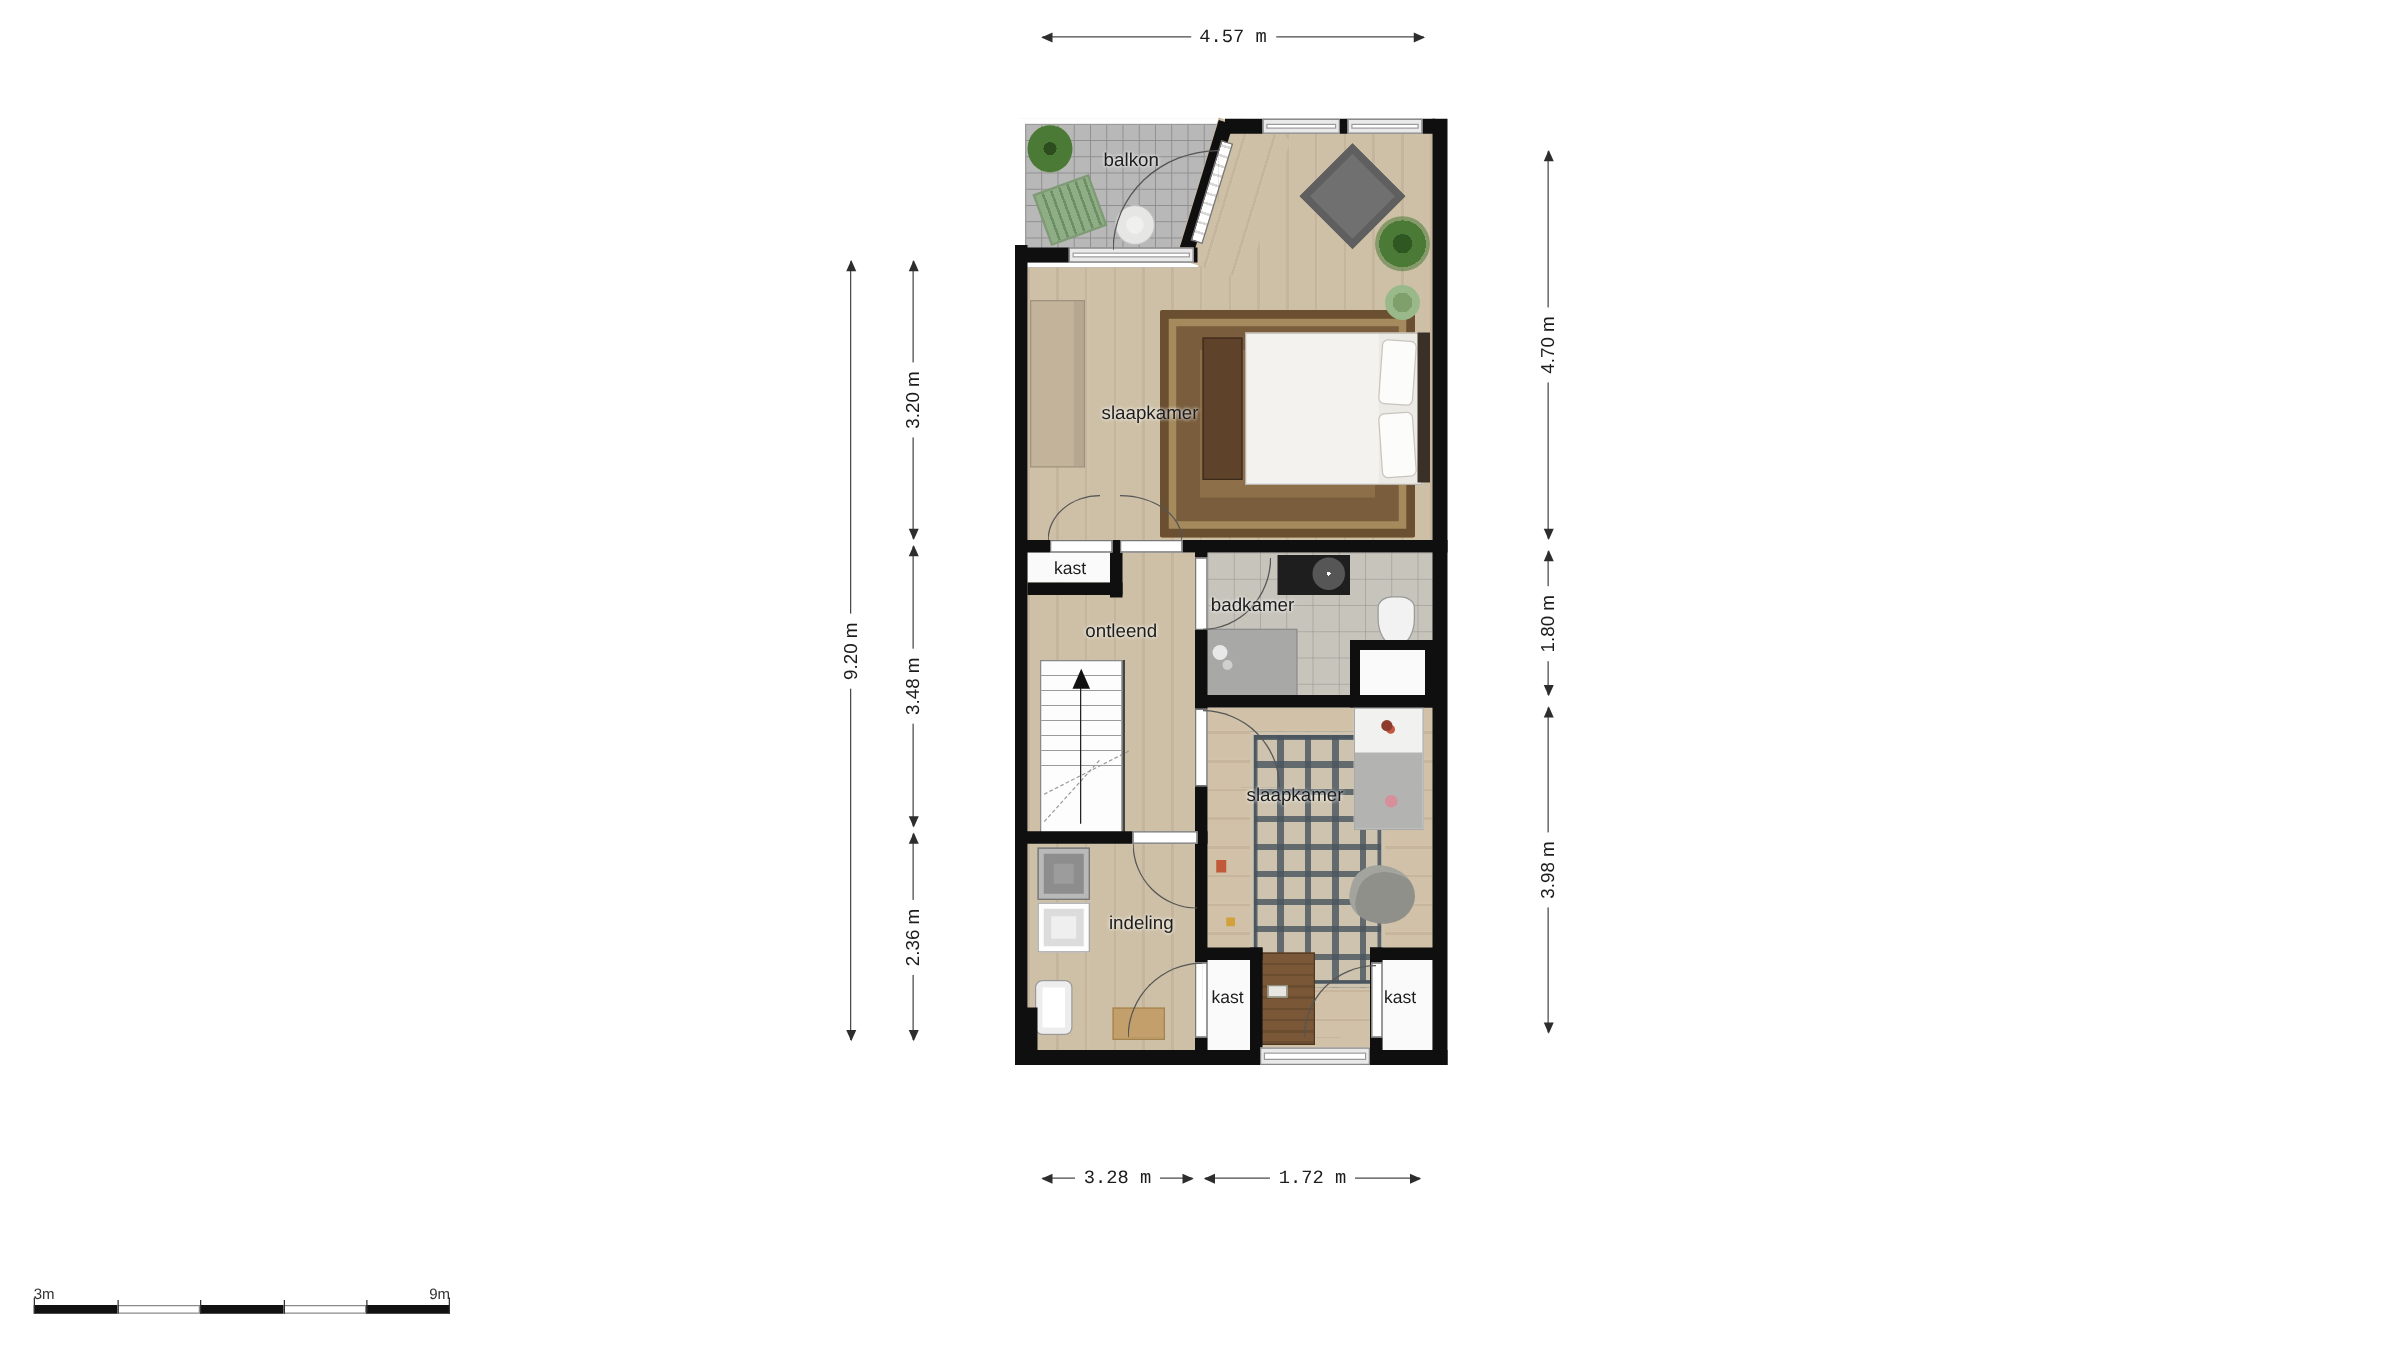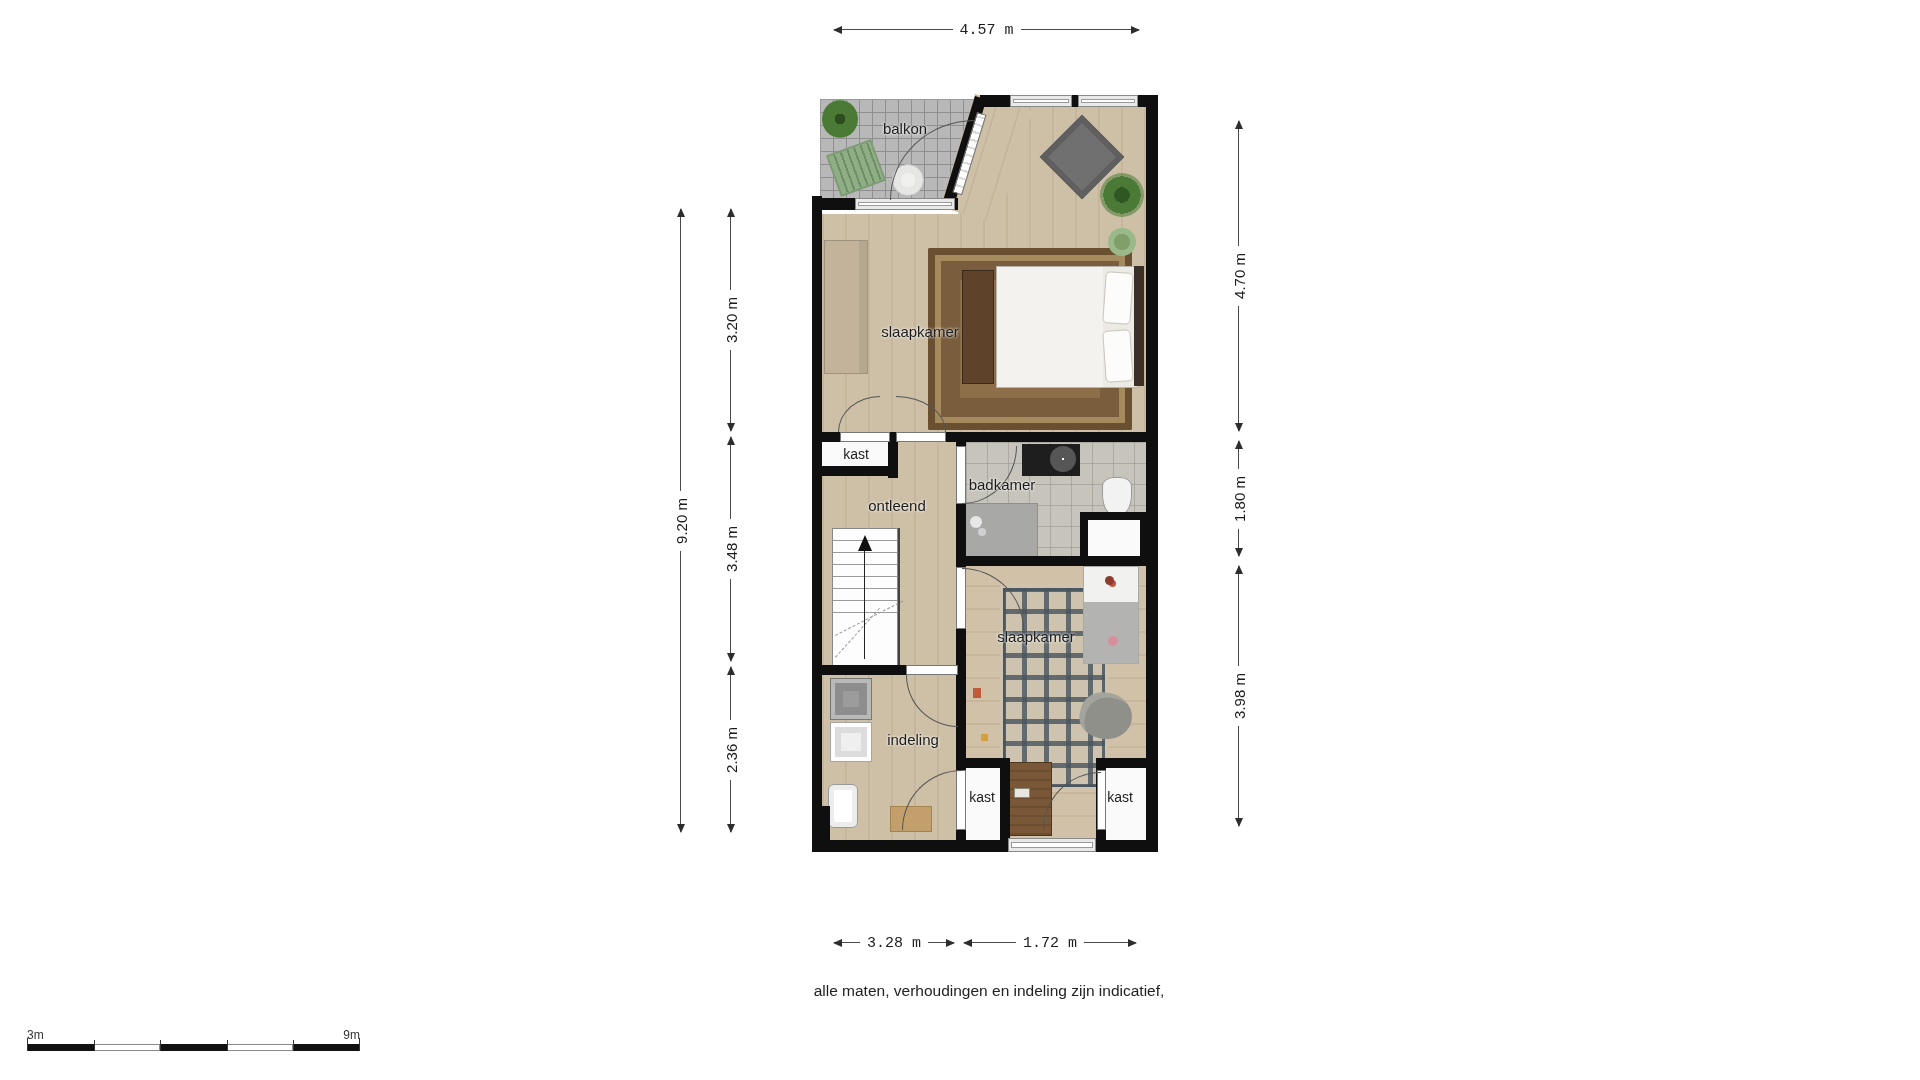--- a/index.html
+++ b/index.html
@@ -240,21 +240,20 @@
     <span class="dim-label">3.28 m</span>
   </div>
   <div class="dim dim-h" style="left:963px;top:935px;width:174px;">
     <div class="dim-line"></div>
       <span class="arr arr-l"></span>
       <span class="arr arr-r"></span>
     <span class="dim-label">1.72 m</span>
   </div>
 
   <div class="disclaimer" style="left:639px;top:979px;width:700px;">
-    <div>alle maten, verhoudingen en indeling zijn indicatief,</div>
   </div>
 
   <div class="abs" style="left:27px;top:1028px;width:333px;height:28px;">
     <span class="scalebar-label" style="left:0;top:0;">3m</span>
     <span class="scalebar-label" style="right:0;top:0;">9m</span>
     <div class="sb-seg" style="left:0;top:16px;width:67px;background:#111;"></div>
     <div class="sb-seg" style="left:67px;top:16px;width:66px;background:#fff;border:1px solid #8a8a8a;"></div>
     <div class="sb-seg" style="left:133px;top:16px;width:67px;background:#111;"></div>
     <div class="sb-seg" style="left:200px;top:16px;width:66px;background:#fff;border:1px solid #8a8a8a;"></div>
     <div class="sb-seg" style="left:266px;top:16px;width:67px;background:#111;"></div>

